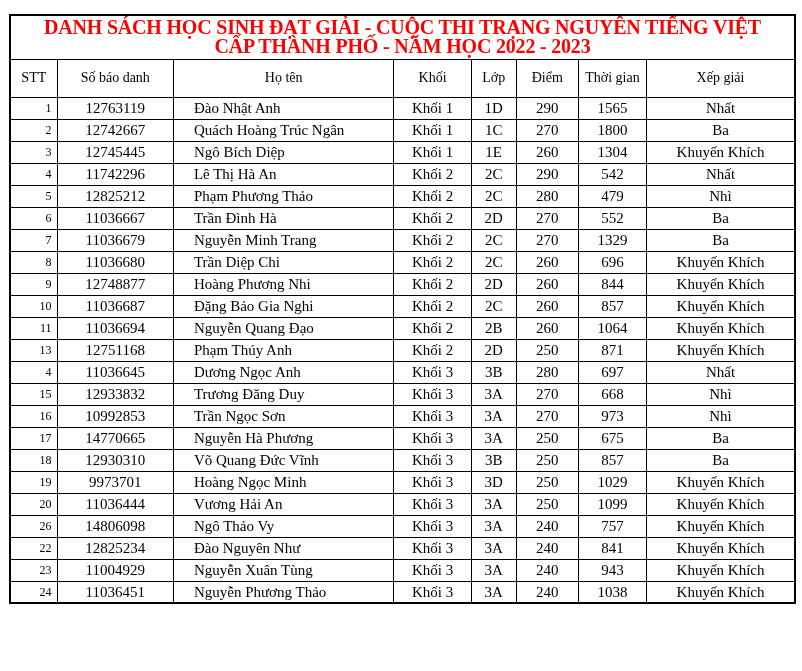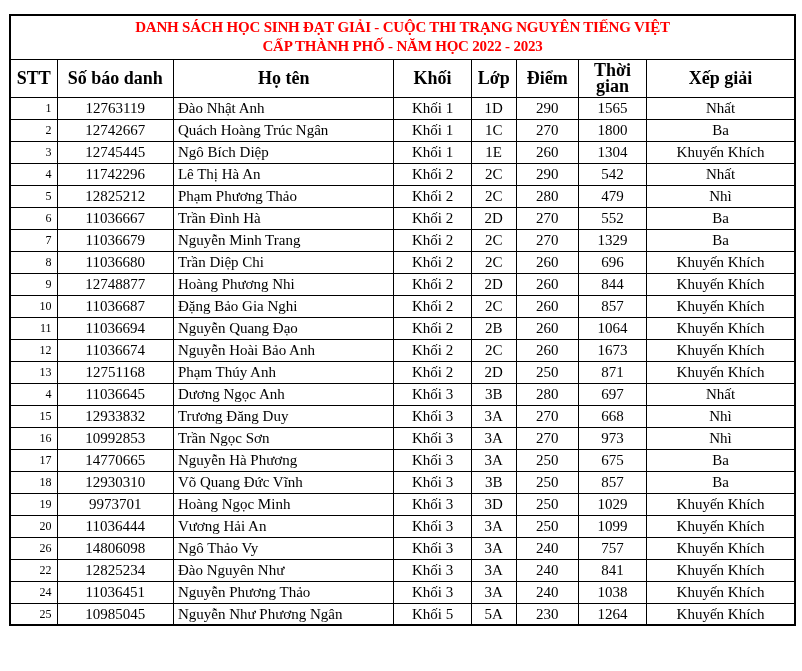--- a/index.html
+++ b/index.html
@@ -31,43 +31,43 @@
   td, th {
     border: 1px solid #000000;
     padding: 0 3px;
     overflow: hidden;
     vertical-align: middle;
   }
   .title-cell {
     height: 44px;
     text-align: center;
     font-weight: bold;
-    font-size: 15px;
+    font-size: 20px;
     line-height: 19px;
     letter-spacing: -0.2px;
     white-space: nowrap;
   }
   thead th.colhead {
     height: 38px;
-    font-size: 18px;
-    font-weight: bold;
+    font-size: 14px;
+    font-weight: normal;
     text-align: center;
     line-height: 16px;
     white-space: normal;
     padding: 0 2px;
   }
   tbody td {
     height: 22px;
     font-size: 15px;
     line-height: 20px;
     white-space: nowrap;
   }
   tbody td.col0 { text-align: right; font-size: 12px; padding-right: 5px; }
   tbody td.col1 { text-align: center; }
-  tbody td.col2 { text-align: left; padding-left: 4px; }
+  tbody td.col2 { text-align: left; padding-left: 20px; }
   tbody td.col3, tbody td.col4, tbody td.col5,
   tbody td.col6, tbody td.col7 { text-align: center; }
 </style>
 </head>
 <body>
 
 <div class="page">
   <table class="results">
     <colgroup>
       <col style="width:47px">
@@ -202,30 +202,20 @@
           <td class="col0">11</td>
           <td class="col1">11036694</td>
           <td class="col2">Nguyễn Quang Đạo</td>
           <td class="col3">Khối 2</td>
           <td class="col4">2B</td>
           <td class="col5">260</td>
           <td class="col6">1064</td>
           <td class="col7">Khuyến Khích</td>
         </tr>
         <tr>
-          <td class="col0">12</td>
-          <td class="col1">11036674</td>
-          <td class="col2">Nguyễn Hoài Bảo Anh</td>
-          <td class="col3">Khối 2</td>
-          <td class="col4">2C</td>
-          <td class="col5">260</td>
-          <td class="col6">1673</td>
-          <td class="col7">Khuyến Khích</td>
-        </tr>
-        <tr>
           <td class="col0">13</td>
           <td class="col1">12751168</td>
           <td class="col2">Phạm Thúy Anh</td>
           <td class="col3">Khối 2</td>
           <td class="col4">2D</td>
           <td class="col5">250</td>
           <td class="col6">871</td>
           <td class="col7">Khuyến Khích</td>
         </tr>
         <tr>
@@ -312,34 +302,34 @@
           <td class="col0">22</td>
           <td class="col1">12825234</td>
           <td class="col2">Đào Nguyên Như</td>
           <td class="col3">Khối 3</td>
           <td class="col4">3A</td>
           <td class="col5">240</td>
           <td class="col6">841</td>
           <td class="col7">Khuyến Khích</td>
         </tr>
         <tr>
+          <td class="col0">23</td>
+          <td class="col1">11004929</td>
+          <td class="col2">Nguyễn Xuân Tùng</td>
+          <td class="col3">Khối 3</td>
+          <td class="col4">3A</td>
+          <td class="col5">240</td>
+          <td class="col6">943</td>
+          <td class="col7">Khuyến Khích</td>
+        </tr>
+        <tr>
           <td class="col0">24</td>
           <td class="col1">11036451</td>
           <td class="col2">Nguyễn Phương Thảo</td>
           <td class="col3">Khối 3</td>
           <td class="col4">3A</td>
           <td class="col5">240</td>
           <td class="col6">1038</td>
-          <td class="col7">Khuyến Khích</td>
-        </tr>
-        <tr>
-          <td class="col0">25</td>
-          <td class="col1">10985045</td>
-          <td class="col2">Nguyễn Như Phương Ngân</td>
-          <td class="col3">Khối 5</td>
-          <td class="col4">5A</td>
-          <td class="col5">230</td>
-          <td class="col6">1264</td>
           <td class="col7">Khuyến Khích</td>
         </tr>
       </tbody>
   </table>
 </div>
 
 </body></html>

